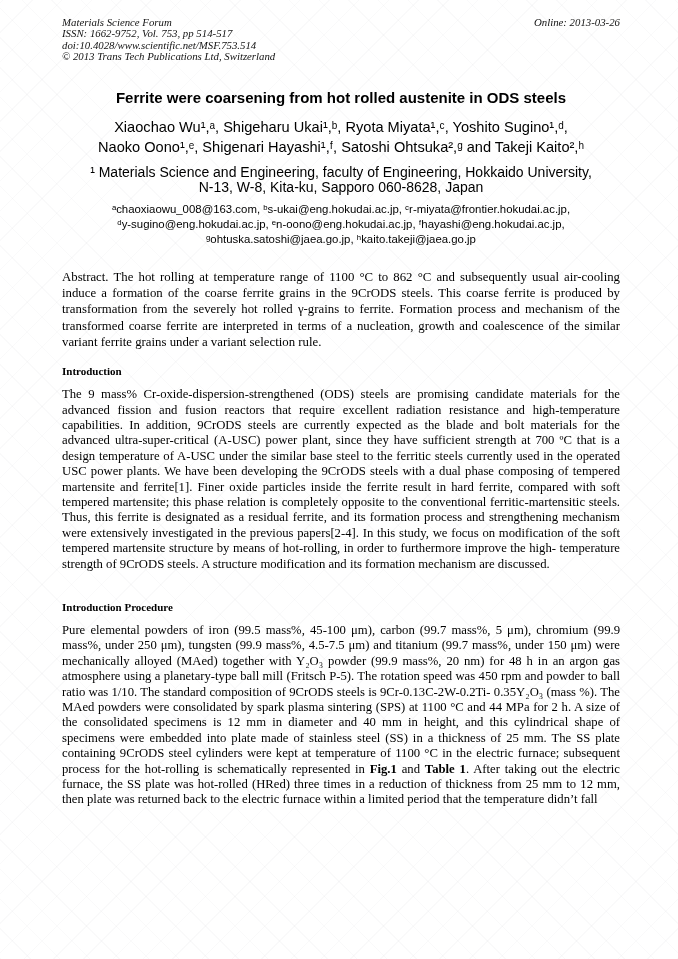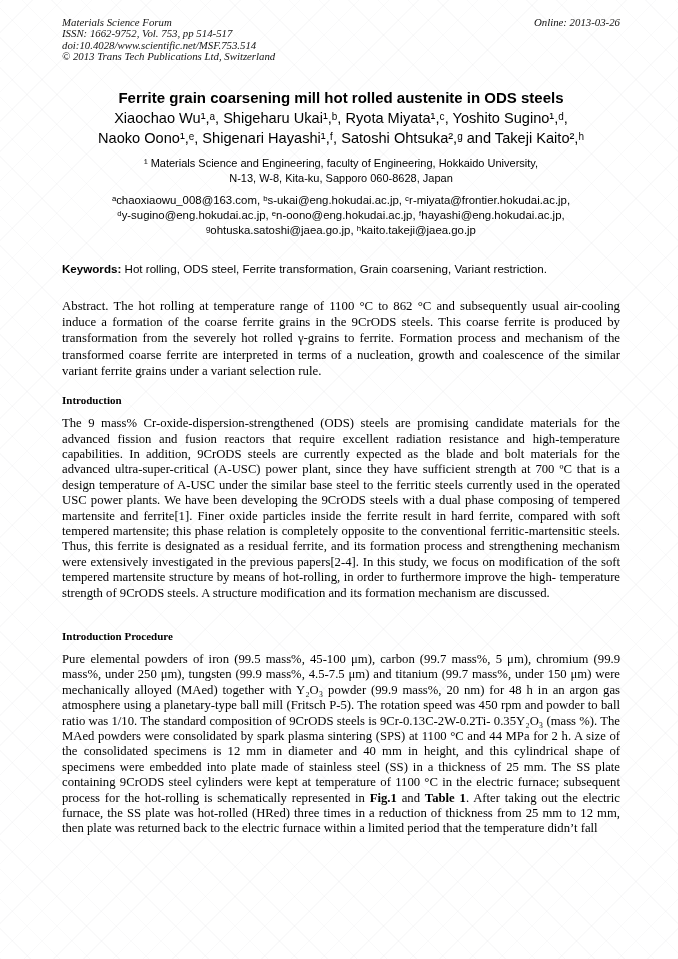--- a/index.html
+++ b/index.html
@@ -38,32 +38,32 @@
   .paper-title {
     margin-top: 25px;
     text-align: center;
     font-family: "Liberation Sans", "DejaVu Sans", sans-serif;
     font-weight: bold;
     font-size: 15px;
     line-height: 19px;
     color: #000;
   }
   .author-list {
-    margin-top: 1px;
+    margin-top: 10px;
     text-align: center;
     font-family: "Liberation Sans", "DejaVu Sans", sans-serif;
     font-size: 14.6px;
     line-height: 20px;
     white-space: pre-line;
     color: #000;
   }
   .affiliation {
     text-align: center;
     font-family: "Liberation Sans", "DejaVu Sans", sans-serif;
-    font-size: 11px;
+    font-size: 14px;
     line-height: 15px;
     white-space: pre-line;
     color: #000;
   }
   .affiliation-1 { margin-top: 8px; }
   .affiliation-2 { margin-top: 4px; }
   .author-emails {
     margin-top: 7px;
     text-align: center;
     font-family: "Liberation Sans", "DejaVu Sans", sans-serif;
@@ -120,36 +120,32 @@
   <div class="header-row">
     <div class="header-left">
       <div>Materials Science Forum</div>
       <div>ISSN: 1662-9752, Vol. 753, pp 514-517</div>
       <div>doi:10.4028/www.scientific.net/MSF.753.514</div>
       <div>© 2013 Trans Tech Publications Ltd, Switzerland</div>
     </div>
     <div class="online-date">Online: 2013-03-26</div>
   </div>
 
-  <div class="paper-title">Ferrite grain coarsening mill hot rolled austenite in ODS steels</div>
+  <div class="paper-title">Ferrite were coarsening from hot rolled austenite in ODS steels</div>
 
   <div class="author-list">Xiaochao Wu¹,ᵃ, Shigeharu Ukai¹,ᵇ, Ryota Miyata¹,ᶜ, Yoshito Sugino¹,ᵈ,
 Naoko Oono¹,ᵉ, Shigenari Hayashi¹,ᶠ, Satoshi Ohtsuka²,ᵍ and Takeji Kaito²,ʰ</div>
 
   <div class="affiliation affiliation-1">¹ Materials Science and Engineering, faculty of Engineering, Hokkaido University,
 N-13, W-8, Kita-ku, Sapporo 060-8628, Japan</div>
 
   <div class="author-emails">ᵃchaoxiaowu_008@163.com, ᵇs-ukai@eng.hokudai.ac.jp, ᶜr-miyata@frontier.hokudai.ac.jp,
 ᵈy-sugino@eng.hokudai.ac.jp, ᵉn-oono@eng.hokudai.ac.jp, ᶠhayashi@eng.hokudai.ac.jp,
 ᵍohtuska.satoshi@jaea.go.jp, ʰkaito.takeji@jaea.go.jp</div>
 
-  <div class="keywords-line">
-    <b>Keywords:</b>
-    <span>Hot rolling, ODS steel, Ferrite transformation, Grain coarsening, Variant restriction.</span>
-  </div>
 
   <p class="abstract-paragraph">
     <b>Abstract.</b>
     <span>The hot rolling at temperature range of 1100 °C to 862 °C and subsequently usual air-cooling induce a formation of the coarse ferrite grains in the 9CrODS steels.  This coarse ferrite is produced by transformation from the severely hot rolled γ-grains to ferrite.  Formation process and mechanism of the transformed coarse ferrite are interpreted in terms of a nucleation, growth and coalescence of the similar variant ferrite grains under a variant selection rule.</span>
   </p>
 
   <h2 class="section-heading heading-introduction">Introduction</h2>
   <p class="body-paragraph">The 9 mass% Cr-oxide-dispersion-strengthened (ODS) steels are promising candidate materials for the advanced fission and fusion reactors that require excellent radiation resistance and high-temperature capabilities.  In addition, 9CrODS steels are currently expected as the blade and bolt materials for the advanced ultra-super-critical (A-USC) power plant, since they have sufficient strength at 700 ºC that is a design temperature of A-USC under the similar base steel to the ferritic steels currently used in the operated USC power plants.  We have been developing the 9CrODS steels with a dual phase composing of tempered martensite and ferrite[1].  Finer oxide particles inside the ferrite result in hard ferrite, compared with soft tempered martensite; this phase relation is completely opposite to the conventional ferritic-martensitic steels.  Thus, this ferrite is designated as a residual ferrite, and its formation process and strengthening mechanism were extensively investigated in the previous papers[2-4].  In this study, we focus on modification of the soft tempered martensite structure by means of hot-rolling, in order to furthermore improve the high- temperature strength of 9CrODS steels.  A structure modification and its formation mechanism are discussed.</p>
 
   <h2 class="section-heading heading-experimental">Introduction Procedure</h2>

